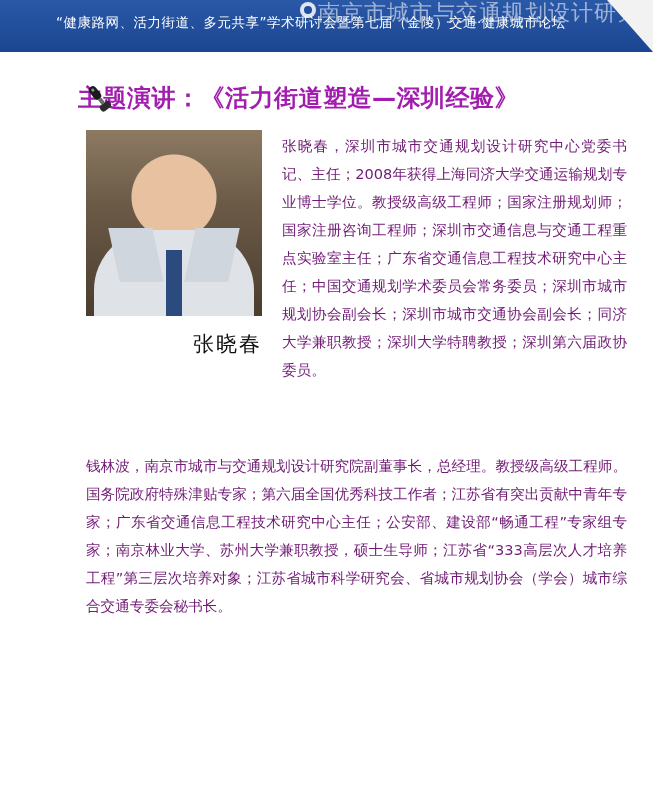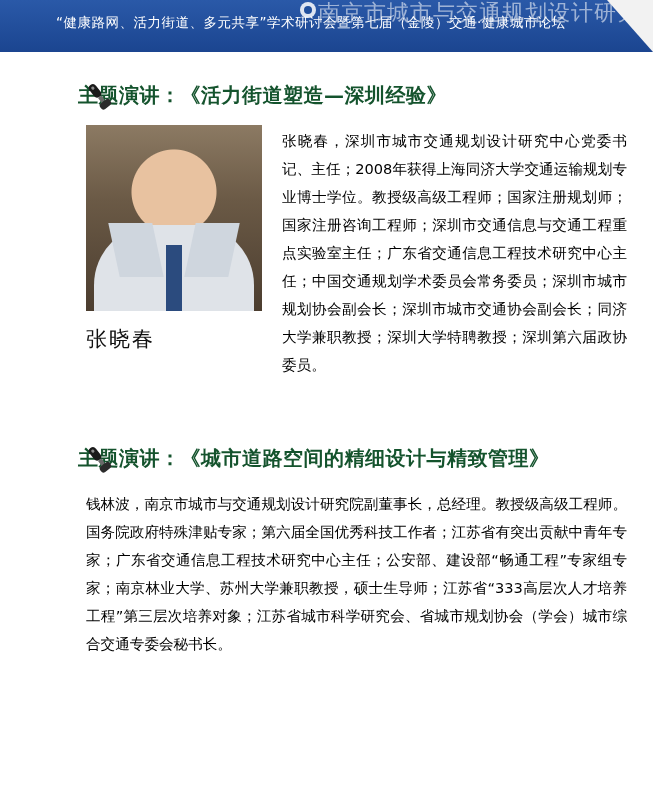--- a/index.html
+++ b/index.html
@@ -93,22 +93,22 @@
     padding-left: 58px;
     margin-bottom: 16px;
   }
   .mic-icon {
     position: absolute;
     left: 62px;
     width: 34px;
     height: 34px;
   }
   .session-title {
-    font-size: 20px;
-    color: #14532d;
+    font-size: 24px;
+    color: #a21caf;
     font-weight: bold;
     letter-spacing: 0.5px;
     white-space: nowrap;
     text-align: right;
   }
 
   .speaker-row {
     display: flex;
     align-items: flex-start;
     padding-left: 66px;
@@ -179,32 +179,32 @@
     background: #cfd6de;
     transform: skewX(12deg);
   }
   .photo-1 .collar-r {
     right: 28px;
     background: #cfd6de;
     transform: skewX(-12deg);
   }
 
   .speaker-name {
-    text-align: left;
+    text-align: right;
     font-size: 21px;
     color: #111111;
     margin-top: 14px;
     letter-spacing: 2px;
   }
 
   .bio {
     flex: 1;
     font-size: 14.6px;
     line-height: 1.92;
-    color: #000000;
+    color: #701a75;
     text-align: justify;
     padding-top: 2px;
     padding-right: 6px;
   }
 </style>
 </head>
 <body>
 
 <div class="banner">
   <div class="banner-slogan">“健康路网、活力街道、多元共享”学术研讨会暨第七届（金陵）交通·健康城市论坛</div>
@@ -237,31 +237,18 @@
           <div class="collar-r"></div>
           <div class="tie"></div>
         </div>
         <div class="speaker-name">张晓春</div>
       </div>
       <div class="bio">张晓春，深圳市城市交通规划设计研究中心党委书记、主任；2008年获得上海同济大学交通运输规划专业博士学位。教授级高级工程师；国家注册规划师；国家注册咨询工程师；深圳市交通信息与交通工程重点实验室主任；广东省交通信息工程技术研究中心主任；中国交通规划学术委员会常务委员；深圳市城市规划协会副会长；深圳市城市交通协会副会长；同济大学兼职教授；深圳大学特聘教授；深圳第六届政协委员。</div>
     </div>
   </div>
 
   <div class="session session-2">
-    <div class="session-head">
-      <span class="mic-icon">
-        <svg width="34" height="34" viewBox="0 0 34 34">
-          <g transform="rotate(-38 17 17)">
-            <rect x="13" y="3" width="8" height="15" rx="4" fill="#1a1a1a"></rect>
-            <rect x="15" y="18" width="4" height="6" fill="#6a6a6a"></rect>
-            <rect x="11" y="24" width="12" height="7" rx="3" fill="#2b2b2b"></rect>
-            <circle cx="17" cy="7" r="1.6" fill="#ffffff" opacity="0.5"></circle>
-          </g>
-        </svg>
-      </span>
-      <span class="session-title">主题演讲：《城市道路空间的精细设计与精致管理》</span>
-    </div>
     <div class="speaker-row">
       <div class="bio">钱林波，南京市城市与交通规划设计研究院副董事长，总经理。教授级高级工程师。国务院政府特殊津贴专家；第六届全国优秀科技工作者；江苏省有突出贡献中青年专家；广东省交通信息工程技术研究中心主任；公安部、建设部“畅通工程”专家组专家；南京林业大学、苏州大学兼职教授，硕士生导师；江苏省“333高层次人才培养工程”第三层次培养对象；江苏省城市科学研究会、省城市规划协会（学会）城市综合交通专委会秘书长。</div>
     </div>
   </div>
 
 </div>
 
 </body></html>

